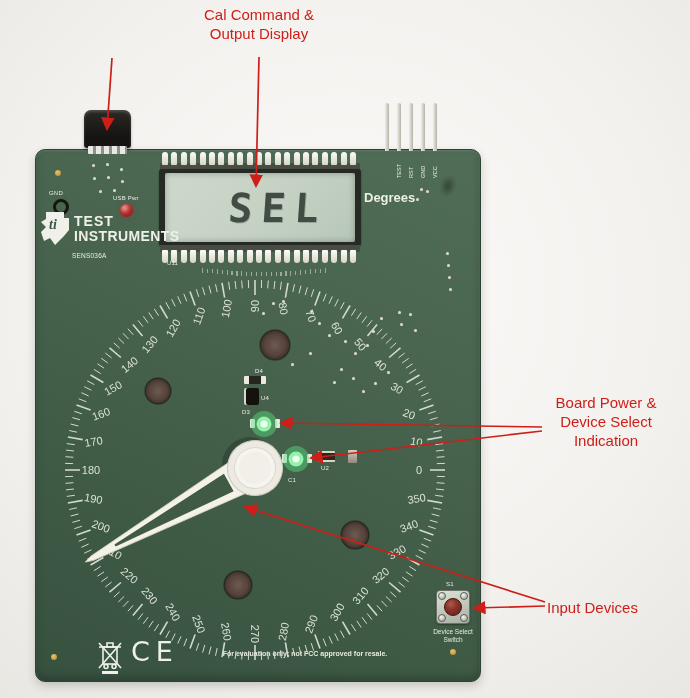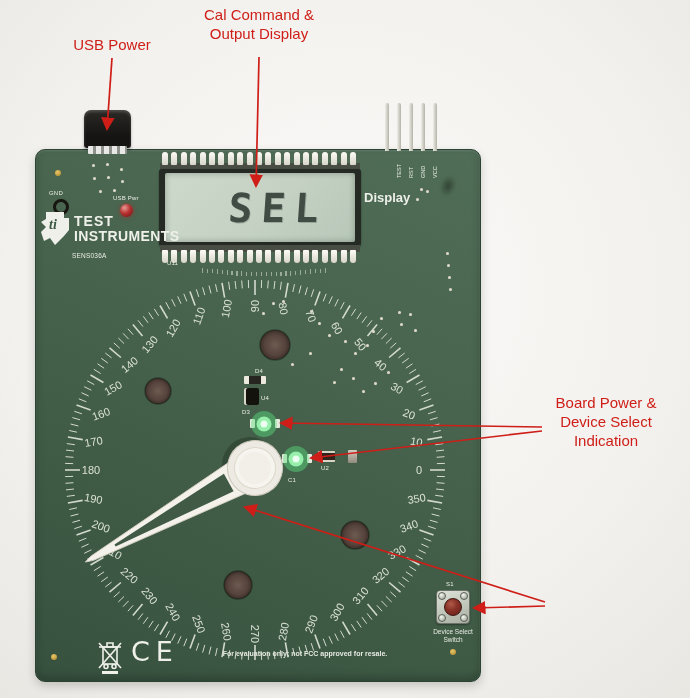--- a/index.html
+++ b/index.html
@@ -168,21 +168,21 @@
       <div class="tooth tooth-bot" style="left: 114.8px; top: 0px;"></div>
       <div class="tooth tooth-bot" style="left: 124.2px; top: 0px;"></div>
       <div class="tooth tooth-bot" style="left: 133.6px; top: 0px;"></div>
       <div class="tooth tooth-bot" style="left: 143px; top: 0px;"></div>
       <div class="tooth tooth-bot" style="left: 152.4px; top: 0px;"></div>
       <div class="tooth tooth-bot" style="left: 161.8px; top: 0px;"></div>
       <div class="tooth tooth-bot" style="left: 171.2px; top: 0px;"></div>
       <div class="tooth tooth-bot" style="left: 180.6px; top: 0px;"></div>
       <div class="tooth tooth-bot" style="left: 190px; top: 0px;"></div>
     </div>
-  <div class="degrees">Display</div>
+  <div class="degrees">Degrees</div>
   <div class="silk u11">U11</div>
   <div id="lcd-dashes" style="left:202px;top:266px;width:128px;height:14px;">
       <div class="dash" style="left: 0px; top: 2px;"></div>
       <div class="dash" style="left: 4.9px; top: 2.50133px;"></div>
       <div class="dash" style="left: 9.8px; top: 2.99476px;"></div>
       <div class="dash" style="left: 14.7px; top: 3.4725px;"></div>
       <div class="dash" style="left: 19.6px; top: 3.92701px;"></div>
       <div class="dash" style="left: 24.5px; top: 4.35114px;"></div>
       <div class="dash" style="left: 29.4px; top: 4.73819px;"></div>
       <div class="dash" style="left: 34.3px; top: 5.08205px;"></div>
@@ -564,24 +564,24 @@
     <g stroke="#ce1e17" stroke-width="1.7">
       <line x1="112" y1="58" x2="107" y2="129" marker-end="url(#arrow)"></line>
       <line x1="259" y1="57" x2="256" y2="186" marker-end="url(#arrow)"></line>
       <line x1="542" y1="427" x2="281" y2="423" marker-end="url(#arrow)"></line>
       <line x1="542" y1="431" x2="311" y2="458" marker-end="url(#arrow)"></line>
       <line x1="545" y1="606" x2="474" y2="608" marker-end="url(#arrow)"></line>
       <line x1="545" y1="602" x2="245" y2="507" marker-end="url(#arrow)"></line>
     </g>
   </svg>
 
-  <div class="ann ann-usb">USB Power</div>
   <div class="ann ann-bp">
     <div style="position:static;">Board Power &amp;</div>
     <div style="position:static;">Device Select</div>
     <div style="position:static;">Indication</div>
   </div>
   <div class="ann ann-cal">
     <div style="position:static;">Cal Command &amp;</div>
     <div style="position:static;">Output Display</div>
   </div>
+  <div class="ann ann-input">Input Devices</div>
 
 </div>
 
 </body></html>

